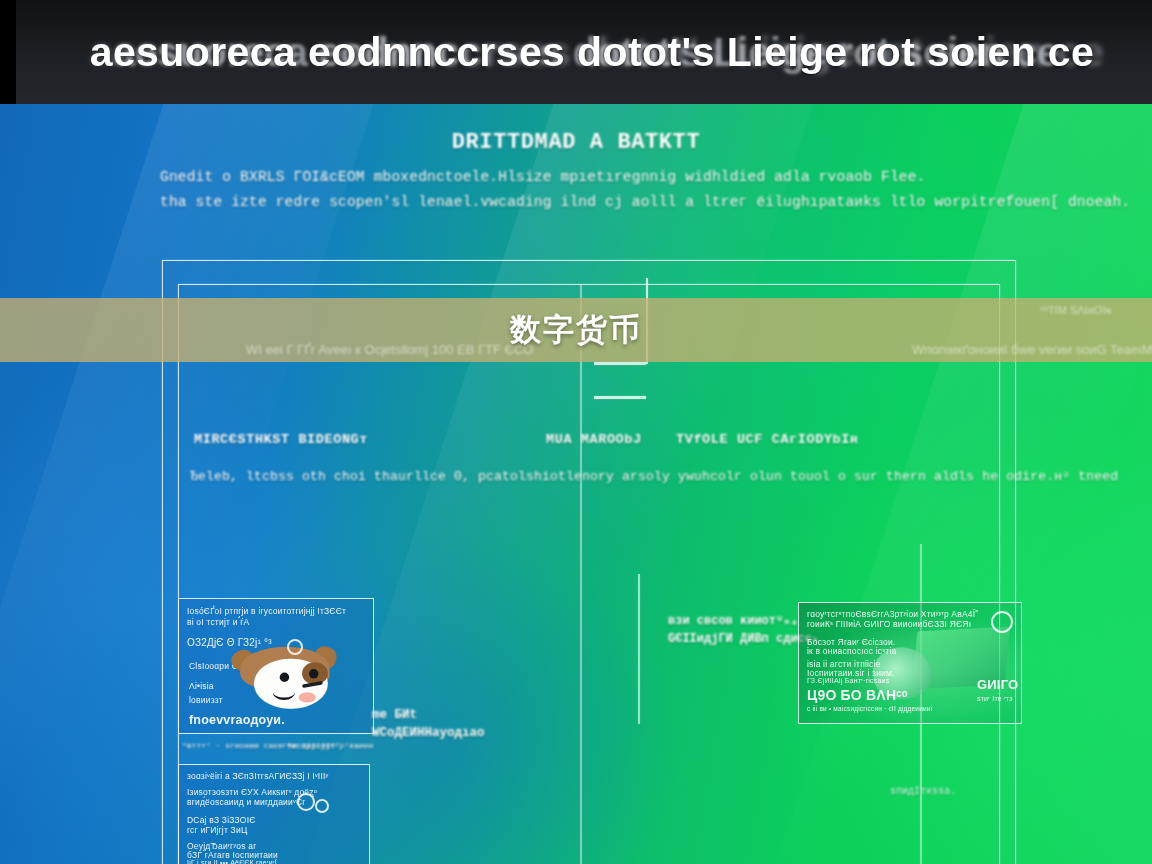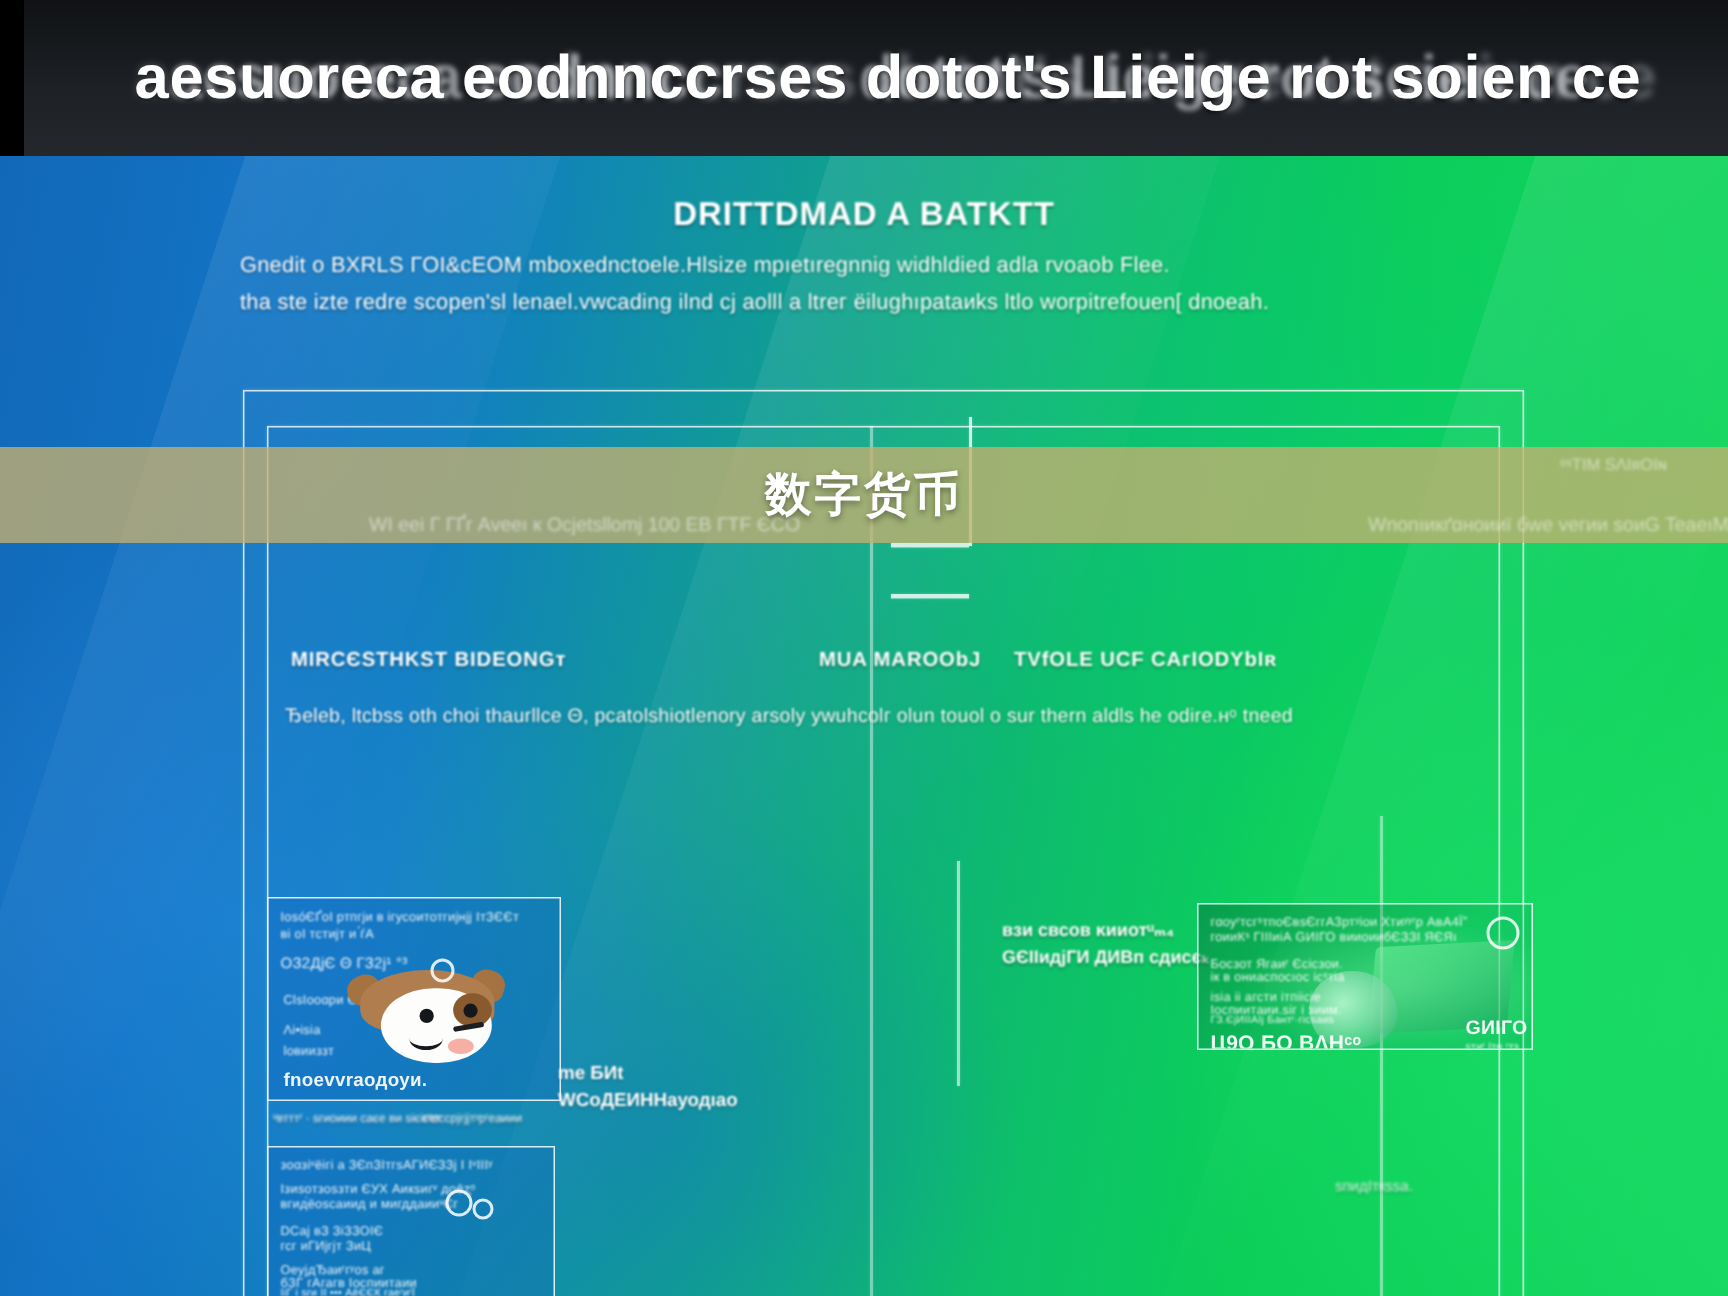--- a/index.html
+++ b/index.html
@@ -117,20 +117,21 @@
     pointer-events: none;
     box-shadow: 0 0 2px rgba(255,255,255,.28);
   }
 
   
   .gtext {
     position: absolute;
     color: #ffffff;
     white-space: nowrap;
     text-shadow: 0 1px 2px rgba(0,0,0,.35);
+    font-family: Liberation Mono, monospace;
   }
   .gtext.blurB { filter: blur(0.8px); }
   .gtext.blurC { filter: blur(1.1px); }
 
   .sub-heading {
     font-size: 22px;
     font-weight: 700;
     letter-spacing: 0.6px;
   }
   .body-line { font-size: 14.5px; font-weight: 400; letter-spacing: .2px; }
@@ -359,21 +360,21 @@
       <div class="badge-ring" style="left:118px; top:28px; width:18px; height:18px;"></div>
       <div class="badge-ring" style="left:136px; top:34px; width:14px; height:14px;"></div>
     </div>
 
     <div class="gtext blurB" style="left:372px; top:604px; font-size:12.5px; font-weight:700;">me БИt</div>
     <div class="gtext blurB" style="left:372px; top:622px; font-size:12.5px; font-weight:700;">WCоДЕИННауодıао</div>
 
     <div class="gtext blurB" style="left:668px; top:509px; font-size:12px; font-weight:700;">взи свсов  ĸииотᵘₘ₄</div>
     <div class="gtext blurB" style="left:668px; top:527px; font-size:12px; font-weight:700;">GЄІІидјГИ ДИВп сдисєₖ</div>
 
-    <div class="card card-green" style="left:798px; top:498px; width:224px; height:98px;">
+    <div class="card card-green" style="left:798px; top:498px; width:224px; height:122px;">
       <div class="photo-ghost"></div>
       <div class="laptop"></div>
       <div class="hand"></div>
 
       <div class="mini" style="left:8px; top:6px;">гɑоуʳтсгˢтпоЄвѕЄггА3ртʸіои Хтиʸʸʳр АвА4Їˮ</div>
       <div class="mini" style="left:8px; top:16px;">гоииКˢ   ГІІІиіА GИІГО вииоиибЄЗЗІ  ЯЄЯı</div>
       <div class="mini" style="left:8px; top:34px;">Босзот Ягаиʳ Єсісзои.</div>
       <div class="mini" style="left:8px; top:43px;">ік в ониаспосıос ісˢтіа</div>
       <div class="mini" style="left:8px; top:56px;">іѕіа іі агсти ітпіісіе</div>
       <div class="mini" style="left:8px; top:65px;">Іоспиитаии.ѕіг і зиим.</div>

